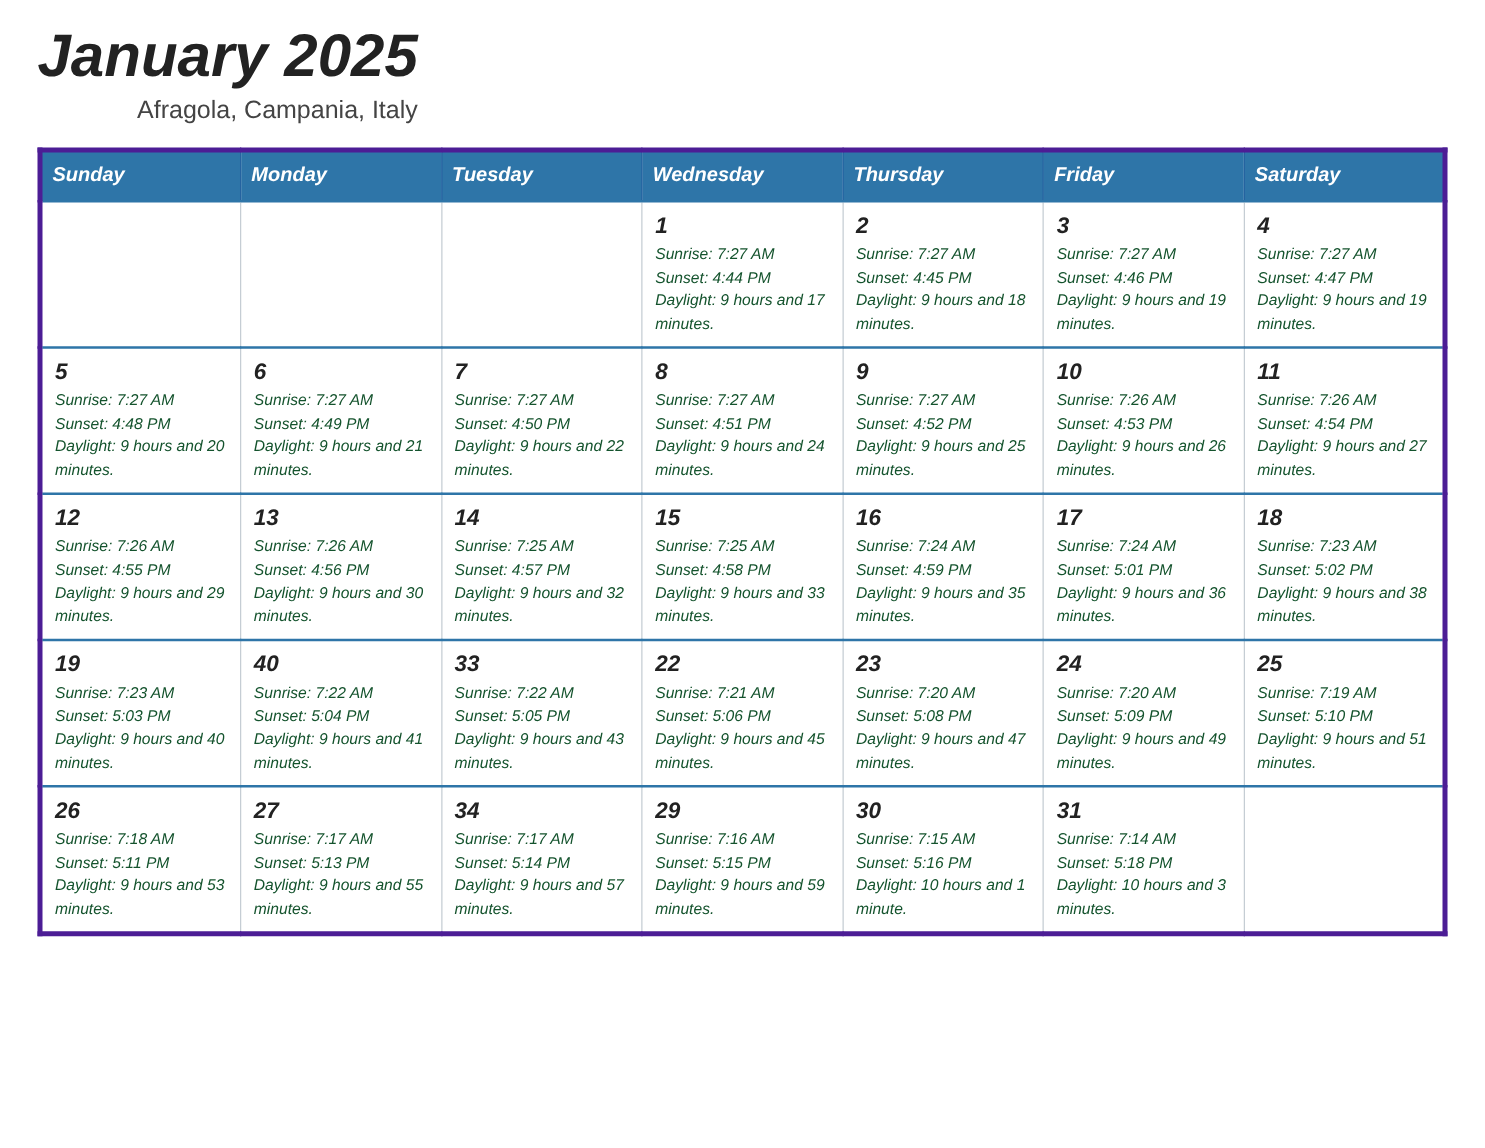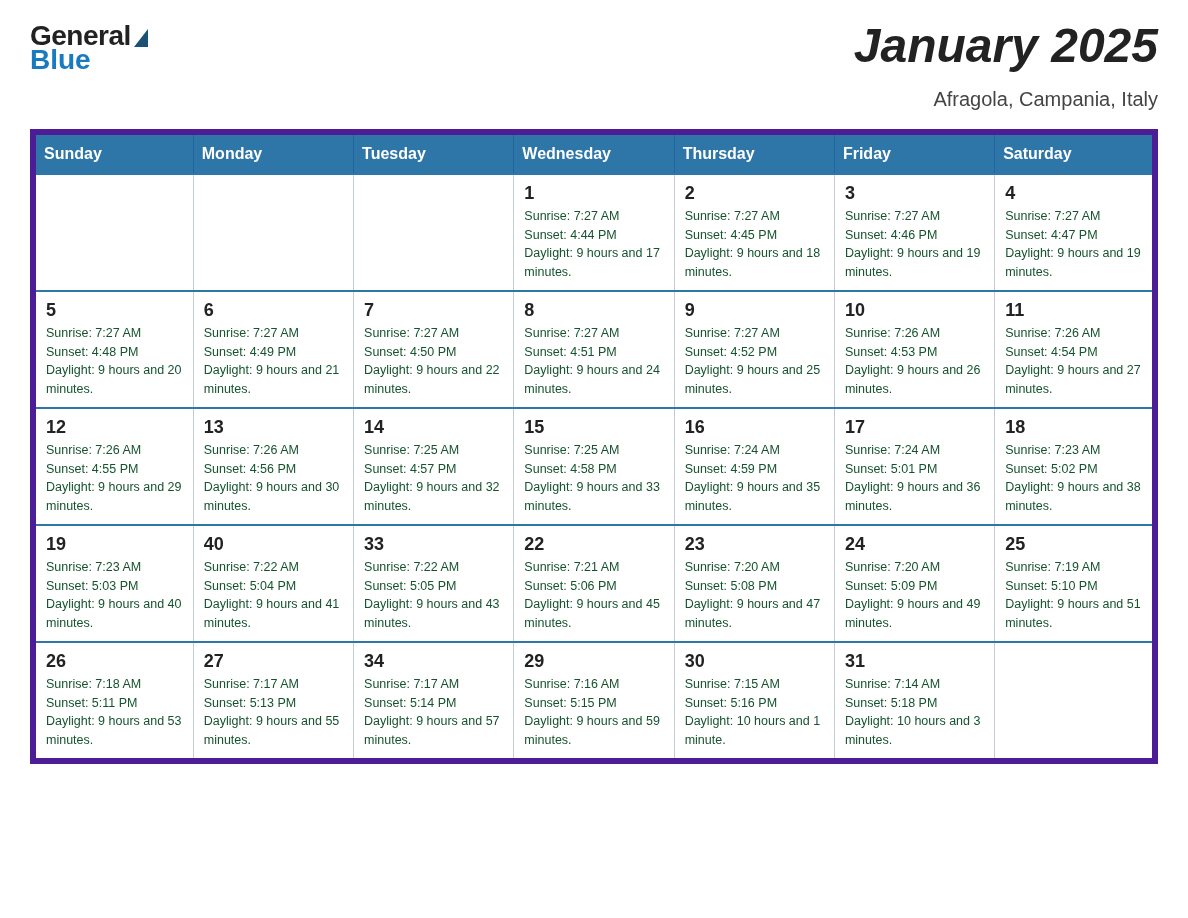--- a/index.html
+++ b/index.html
@@ -53,26 +53,27 @@
     .month-title {
       font-size: 48px;
       font-weight: bold;
       color: #222;
       line-height: 1.1;
       font-style: italic;
     }
     .location {
       font-size: 20px;
       color: #444;
-      margin-top: 15px;
+      margin-top: 4px;
     }
     .calendar {
       width: 100%;
       border-collapse: collapse;
-      border: 6px solid #4c1d95;
+      border: 4px solid #4c1d95;
+      font-style: italic;
     }
     .calendar thead tr th {
       background-color: #2e75a8;
       color: #fff;
       font-size: 16px;
       font-weight: 600;
       padding: 10px 8px;
       text-align: left;
       border: 1px solid #2563a0;
     }
@@ -100,27 +101,20 @@
       background: #fff;
     }
     tbody tr {
       border-top: 2px solid #2e75a8;
     }
   </style>
 </head>
 <body>
 
 <div class="header">
-  <div class="logo">
-    <div class="logo-top">
-      <span class="logo-general">General</span>
-      <div class="logo-triangle"></div>
-    </div>
-    <div class="logo-bottom">Blue</div>
-  </div>
   <div class="title-section">
     <div class="month-title">January 2025</div>
     <div class="location">Afragola, Campania, Italy</div>
   </div>
 </div>
 
 <table class="calendar">
   <thead>
     <tr>
     <th>Sunday</th>

